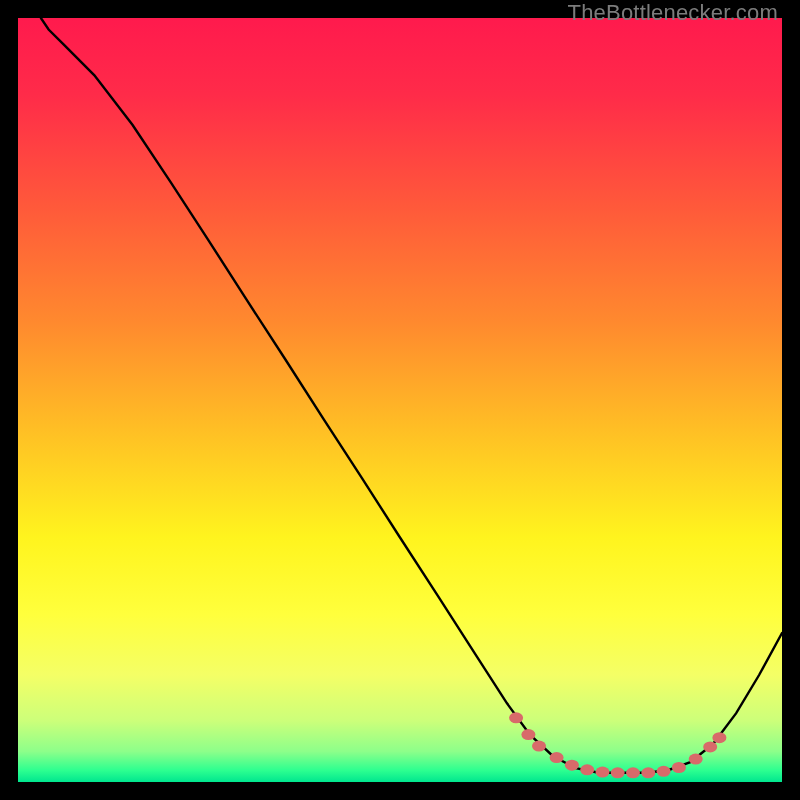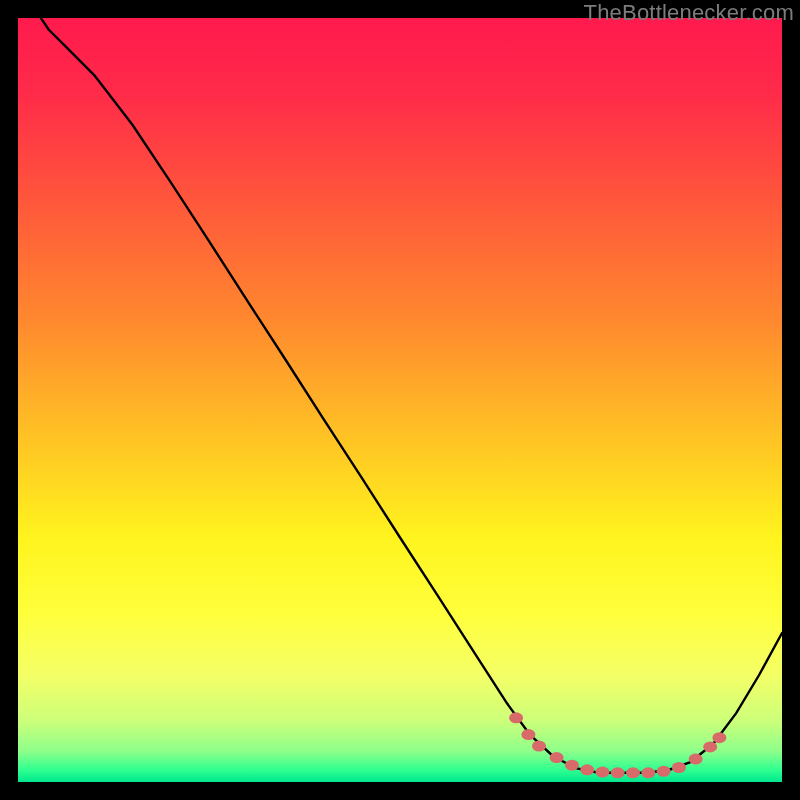--- a/index.html
+++ b/index.html
@@ -22,21 +22,21 @@
   .plot {
     position: absolute;
     left: 0;
     top: 0;
     width: 764px;
     height: 764px;
   }
   .watermark {
     position: absolute;
     top: 0px;
-    right: 6px;
+    right: 22px;
     color: #7c7c7c;
     font-size: 22px;
     font-weight: 500;
     letter-spacing: 0.2px;
     user-select: none;
   }
 </style>
 </head>
 <body>
 

